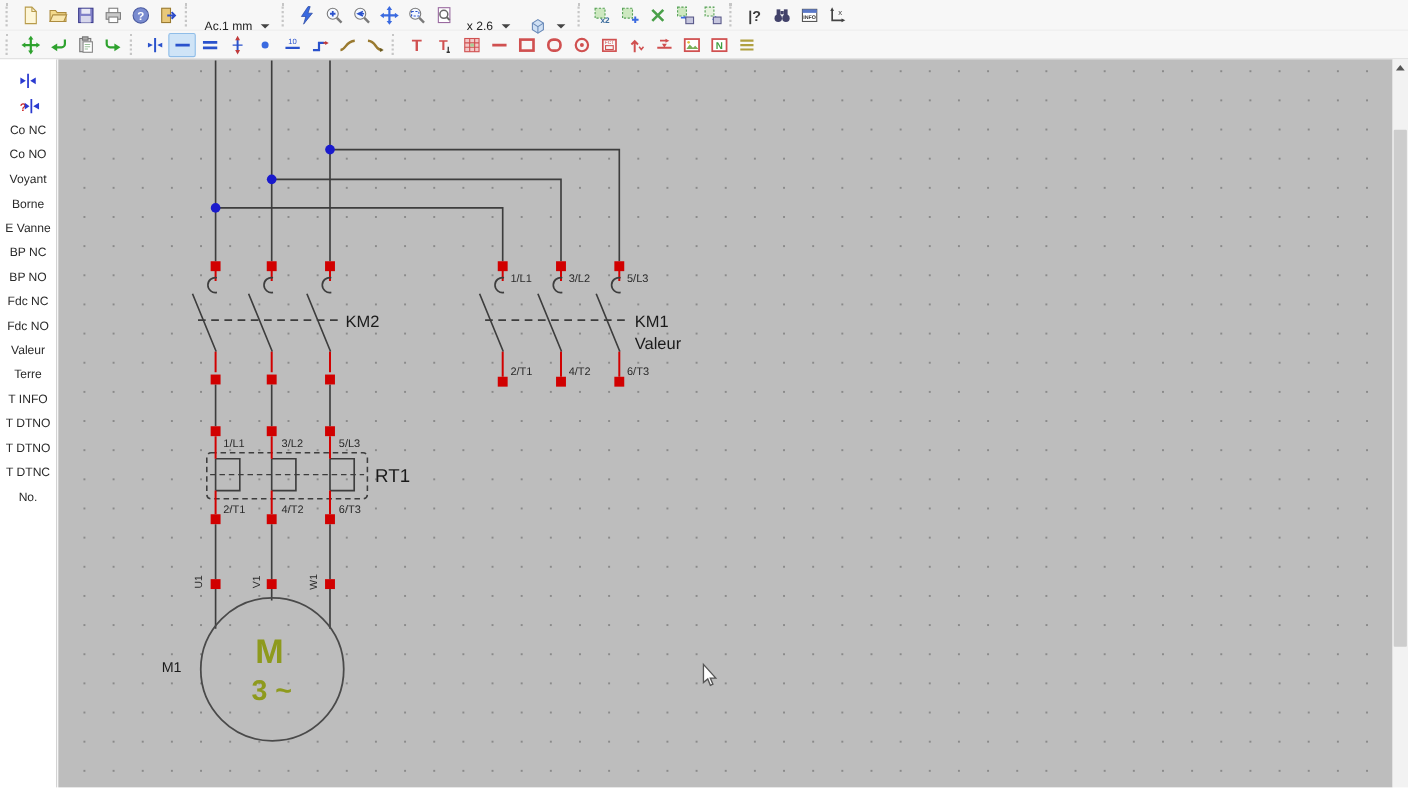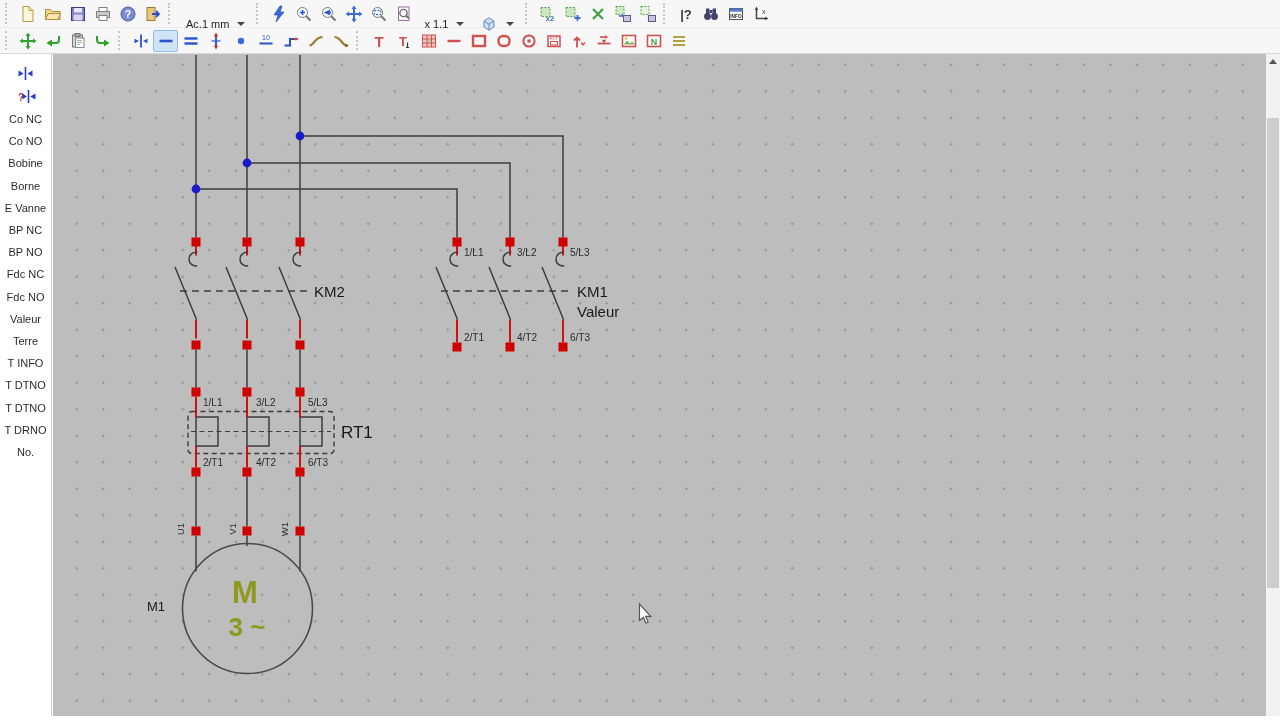--- a/index.html
+++ b/index.html
@@ -136,21 +136,21 @@
     </svg>
   </button>
   <button class="tbb">
     <svg width="18" height="18">
       <rect x="3.5" y="2" width="10.5" height="13.5" fill="#fff" stroke="#9a6aa0"></rect>
       <circle cx="8.5" cy="8" r="3.6" fill="none" stroke="#6a6a6a" stroke-width="1.4"></circle>
       <line x1="11" y1="10.5" x2="13.8" y2="13.3" stroke="#6a6a6a" stroke-width="1.8"></line>
     </svg>
   </button>
   <button class="dd">
-    <span>x 1.1</span>
+    <span>x 2.6</span>
     <span class="caret"></span>
   </button>
   <button class="dd">
     <svg width="18" height="18">
       <path d="M4 6 l5 -3.2 5 3.2 v6 l-5 3.2 -5 -3.2 z" fill="#cfe0f4" stroke="#6a8ab8"></path>
       <path d="M4 6 l5 3.2 5 -3.2 M9 9.2 v6" fill="none" stroke="#6a8ab8"></path>
     </svg>
     <span class="caret"></span>
   </button>
 
@@ -405,33 +405,33 @@
   <div class="sic">
     <svg width="21" height="15">
       <text x="3" y="12" font-size="10" font-weight="bold" fill="#cc2222">?</text>
       <line x1="13.5" y1="1" x2="13.5" y2="14" stroke="#2a3ad0" stroke-width="1.6"></line>
       <polygon points="7.5,4.5 11.8,7.5 7.5,10.5" fill="#2a3ad0"></polygon>
       <polygon points="20.5,4.5 15.2,7.5 20.5,10.5" fill="#2a3ad0"></polygon>
     </svg>
   </div>
   <div class="sit">Co NC</div>
   <div class="sit">Co NO</div>
-  <div class="sit">Bobine</div>
+  <div class="sit">Voyant</div>
   <div class="sit">Borne</div>
   <div class="sit">E Vanne</div>
   <div class="sit">BP NC</div>
   <div class="sit">BP NO</div>
   <div class="sit">Fdc NC</div>
   <div class="sit">Fdc NO</div>
   <div class="sit">Valeur</div>
   <div class="sit">Terre</div>
   <div class="sit">T INFO</div>
   <div class="sit">T DTNO</div>
   <div class="sit">T DTNO</div>
-  <div class="sit">T DRNO</div>
+  <div class="sit">T DTNC</div>
   <div class="sit">No.</div>
 </div>
 
 <div id="canvas">
 <svg id="schem" width="1213" height="662" viewBox="53 54 1213 662">
 
   <g stroke="#3d3d3d" stroke-width="1.5" fill="none">
     <path d="M196 55 V237.5 M247 55 V237.5 M300 55 V237.5"></path>
     <path d="M300 136 H563 V237.5"></path>
     <path d="M247 163 H510 V237.5"></path>

